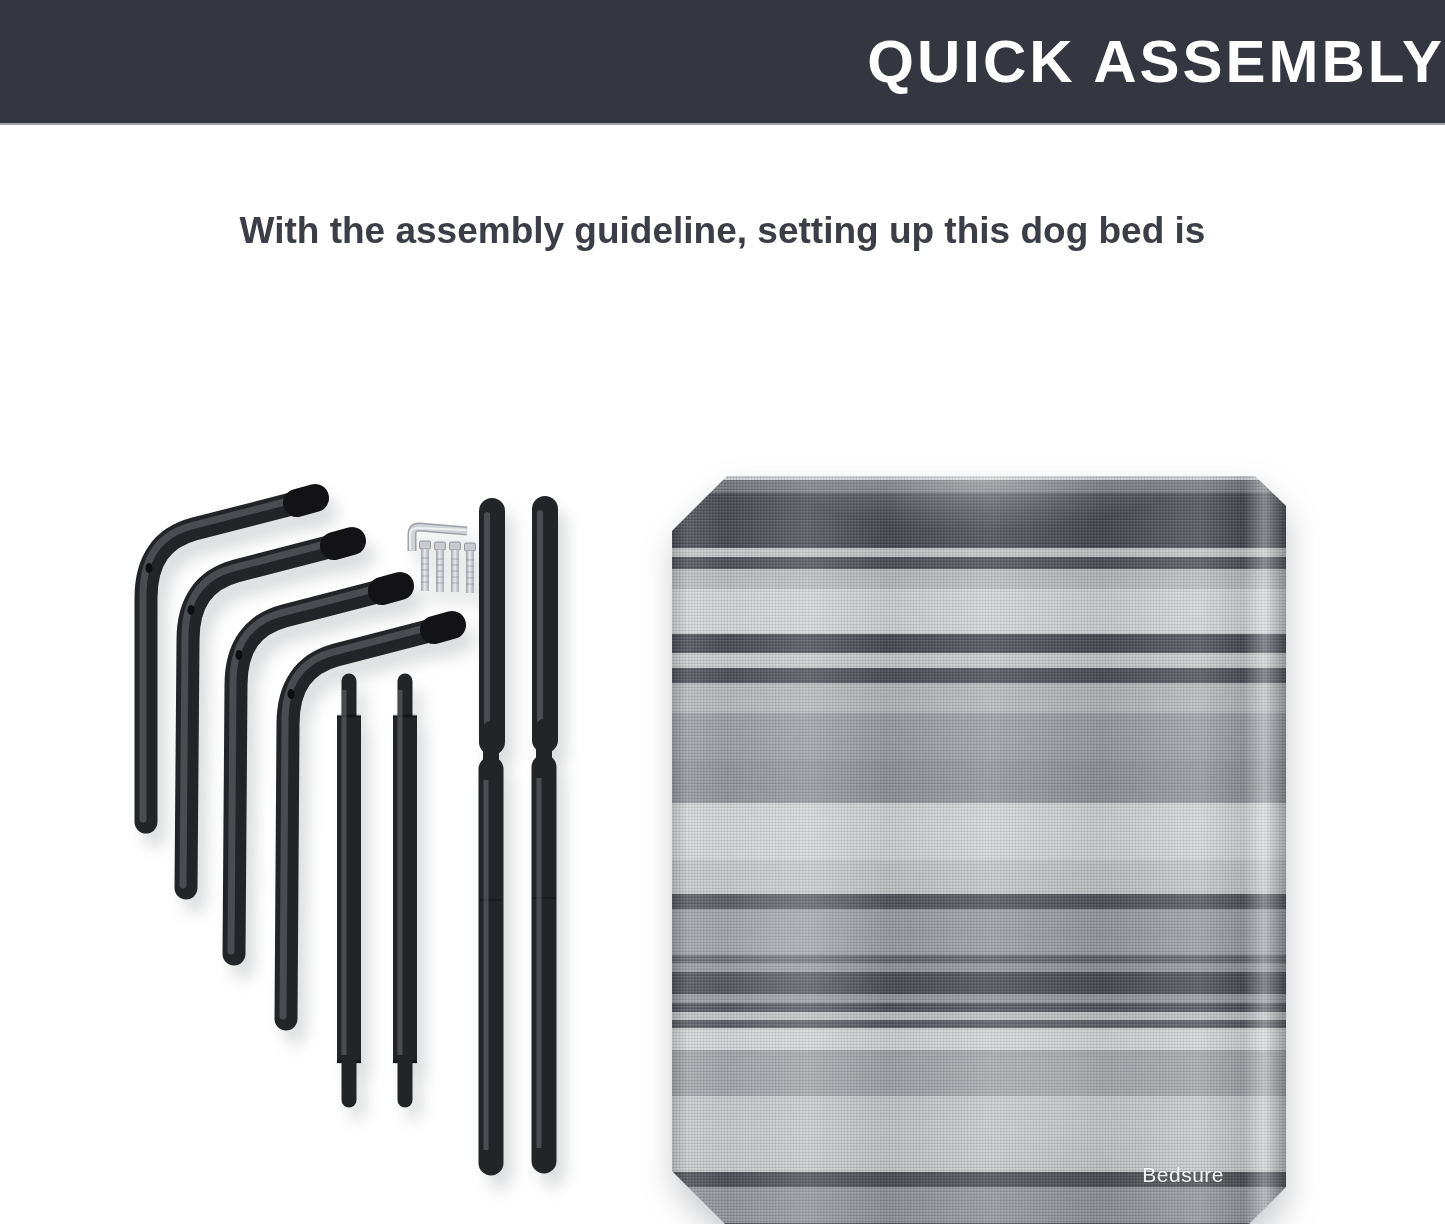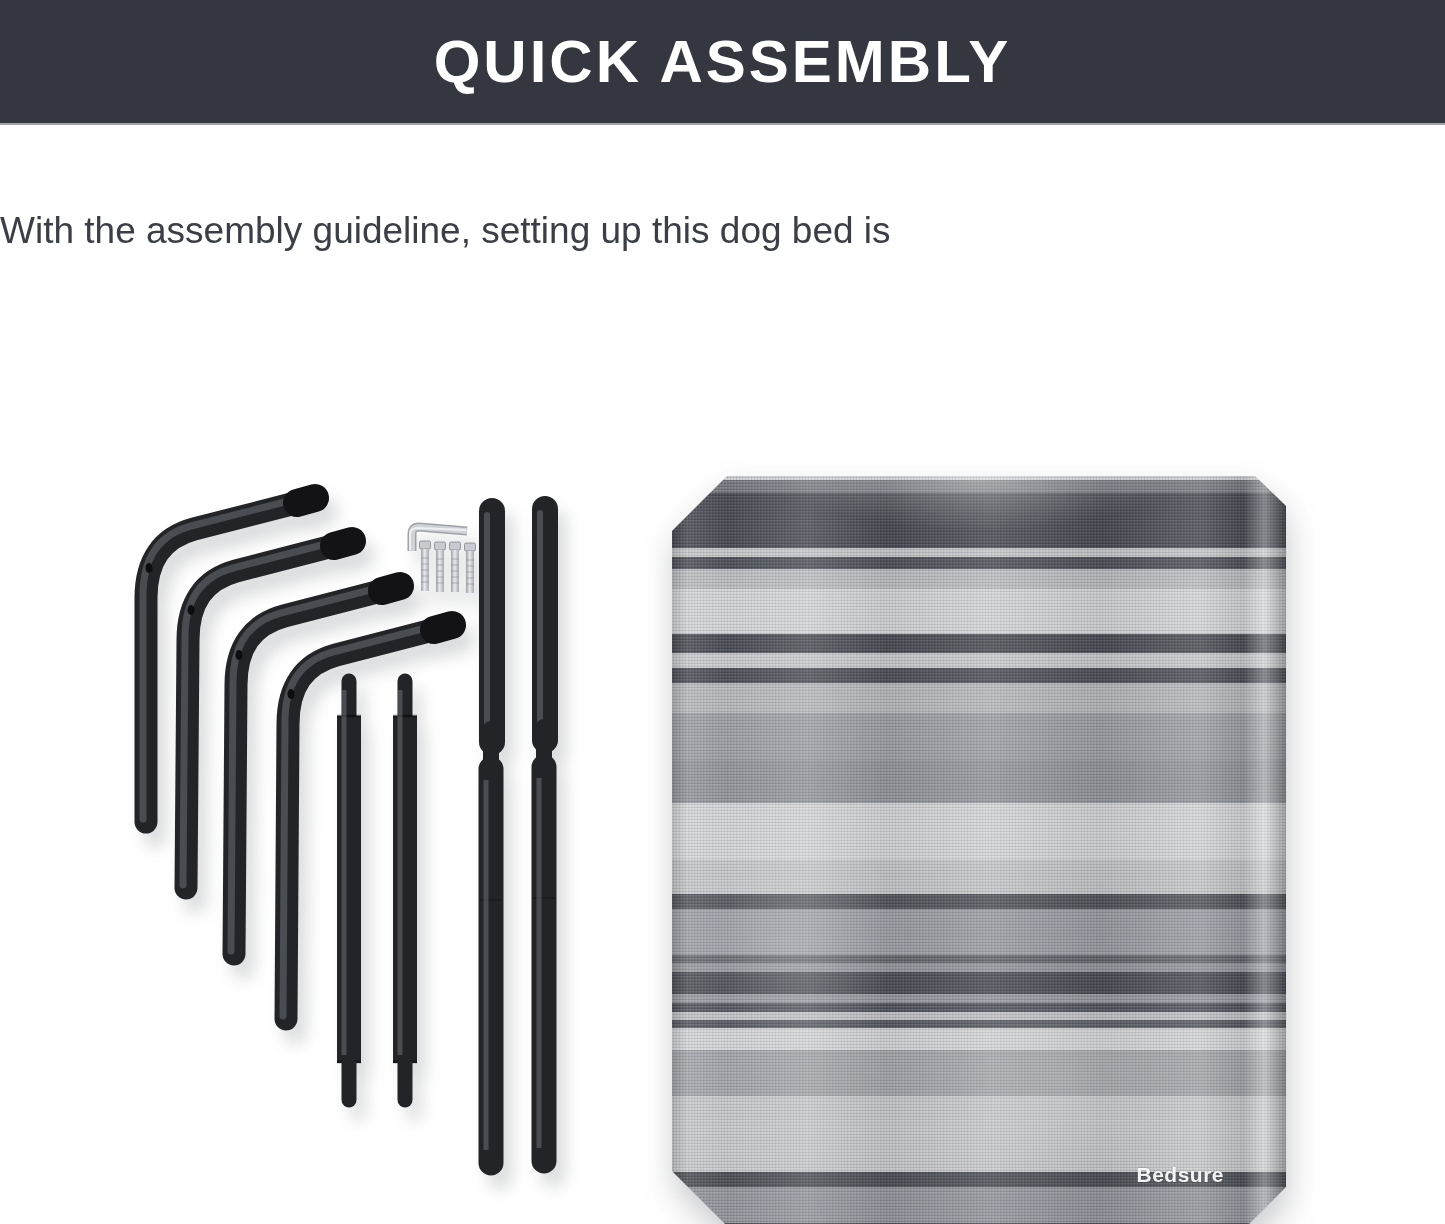--- a/index.html
+++ b/index.html
@@ -8,29 +8,29 @@
     background:#ffffff;
     font-family:"Liberation Sans","DejaVu Sans",sans-serif;
   }
   
   .banner{
     position:absolute;left:0;top:0;width:100%;height:123px;
     background:var(--banner-bg,#343640);
     border-bottom:2px solid var(--divider,#a3a4aa);
   }
   .banner h1{
-    margin:0;width:100%;text-align:center;
+    margin:0;width:100%;text-align:right;
     line-height:123px;font-size:60px;font-weight:bold;
     letter-spacing:3px;color:var(--banner-text,#fff);
   }
   
   .desc{
     position:absolute;top:206px;left:0;width:100%;
-    margin:0;
-    font-size:37px;line-height:49px;font-weight:normal;
+    text-align:center;margin:0;
+    font-size:37px;line-height:49px;font-weight:bold;
     color:var(--desc-color,#3b3e46);
   }
   
   .parts-svg{
     position:absolute;left:85px;top:455px;width:587px;height:760px;
     filter:drop-shadow(9px 14px 8px rgba(75,78,86,.20));
   }
   .tube{stroke:var(--tube,#232428);fill:none;}
   .tube-cap{stroke:var(--tube-cap,#131316);fill:none;}
   .tube-sheen{stroke:rgba(138,142,150,.38);fill:none;}
@@ -59,21 +59,21 @@
       radial-gradient(42% 9% at 50% 0.5%, rgba(255,255,255,.28), rgba(255,255,255,0) 75%),
       radial-gradient(30% 22% at 18% 62%, rgba(255,255,255,.14), rgba(255,255,255,0) 70%),
       radial-gradient(26% 18% at 64% 80%, rgba(255,255,255,.12), rgba(255,255,255,0) 70%),
       linear-gradient(90deg, rgba(0,0,0,.12) 0%, rgba(255,255,255,.10) 2.5%, rgba(255,255,255,0) 9%,
         rgba(255,255,255,.13) 22%, rgba(0,0,0,.04) 35%, rgba(255,255,255,.10) 52%,
         rgba(0,0,0,.05) 70%, rgba(255,255,255,.12) 86%, rgba(0,0,0,.07) 93%,
         rgba(255,255,255,.32) 96.5%, rgba(25,27,31,.28) 100%);
   }
   .brand-logo{
     position:absolute;right:62px;bottom:42px;
-    font-size:21px;font-weight:bold;letter-spacing:.5px;
+    font-size:21px;font-weight:normal;letter-spacing:.5px;
     color:var(--logo-color,#fff);opacity:.93;
     text-shadow:0 0 2px rgba(0,0,0,.25);
   }
 </style>
 </head>
 <body style="--banner-bg: #343640; --banner-text: #ffffff; --divider: #a3a4aa; --desc-color: #3b3e46; --tube: #232428; --tube-cap: #131316; --logo-color: #ffffff;">
 
 <div class="banner">
   <h1>QUICK ASSEMBLY</h1>
 </div>

